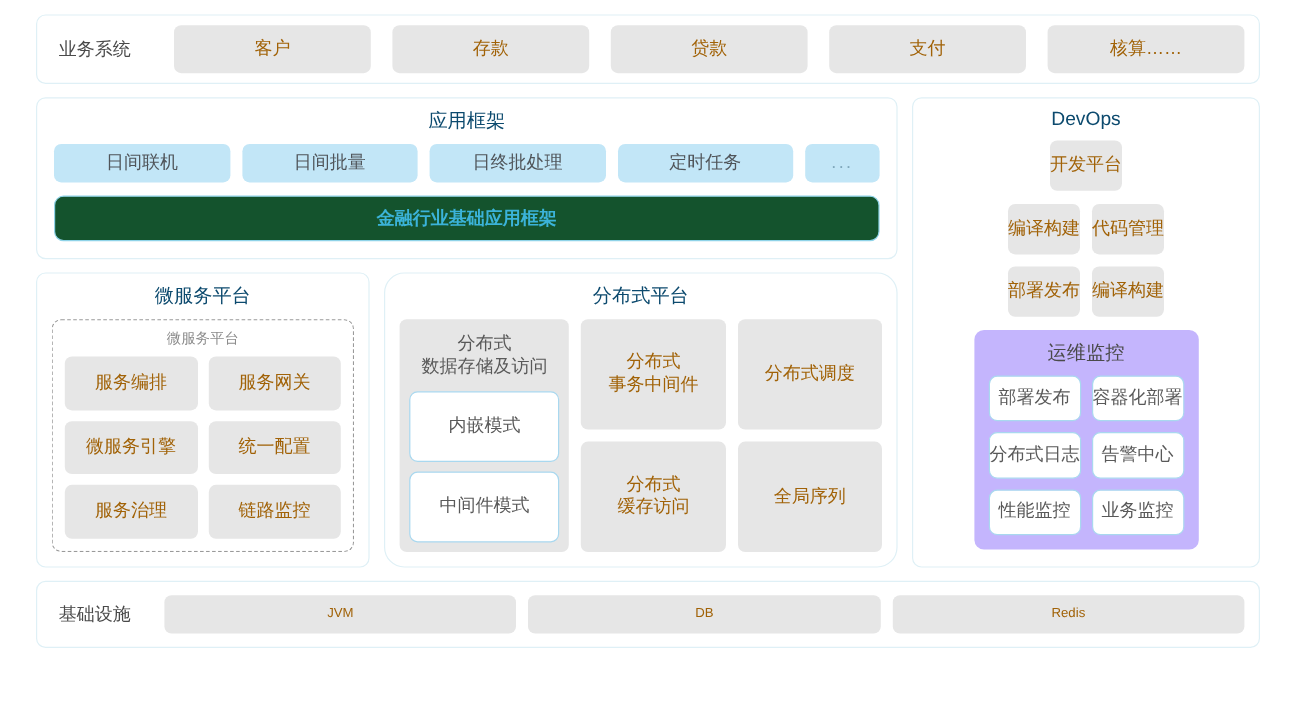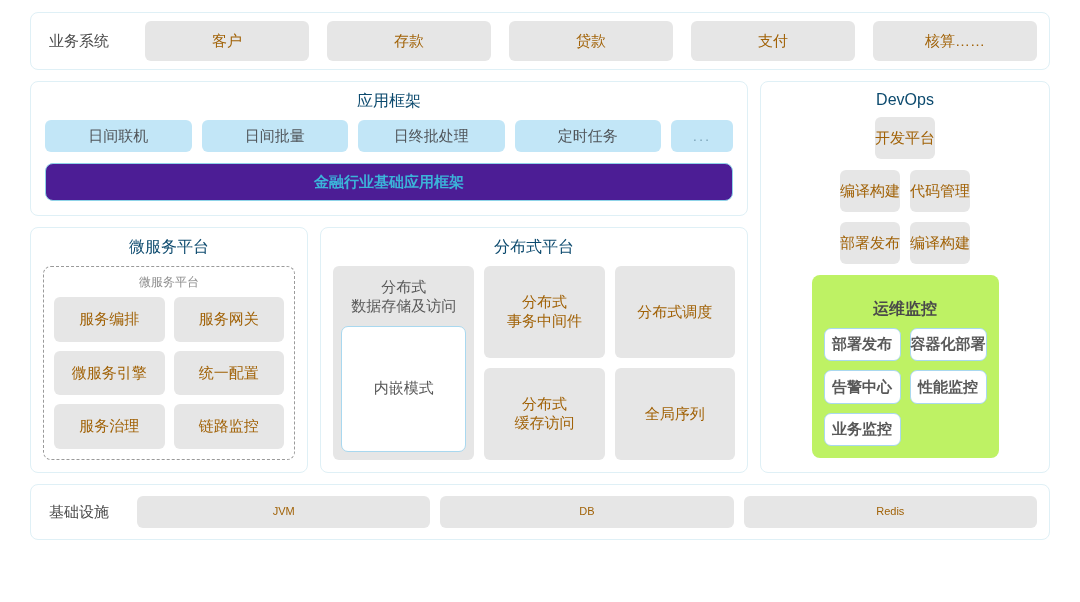--- a/index.html
+++ b/index.html
@@ -121,21 +121,21 @@
     margin-top: 11px;
     height: 36px;
     border: 1px solid #8fd3e8;
     border-radius: 8px;
     display: flex;
     align-items: center;
     justify-content: center;
     color: #3bb3d9;
     font-size: 15px;
     font-weight: bold;
-    background: #4c1d95;
+    background: #14532d;
   }
 
   
   .lower-mid {
     flex: 1 1 auto;
     display: flex;
     gap: 12px;
     min-height: 0;
   }
   .micro-card {
@@ -167,20 +167,21 @@
     gap: 9px;
     min-height: 0;
   }
   .micro-grid .chip { font-size: 15px; }
 
   .dist-card {
     flex: 1 1 auto;
     padding: 0 12px 12px 12px;
     display: flex;
     flex-direction: column;
+    border-radius: 17px;
   }
   .dist-body {
     flex: 1 1 auto;
     display: flex;
     gap: 10px;
     min-height: 0;
   }
   .dist-col1 {
     flex: 1 1 0;
     background: #e6e6e6;
@@ -230,27 +231,26 @@
     grid-template-columns: 1fr 1fr;
     gap: 10px;
     margin-bottom: 11px;
   }
   .devops-grid .chip {
     height: 42px;
     font-size: 15px;
   }
   .ops-panel {
     flex: 1 1 auto;
-    background: #bef264;
+    background: #c4b5fd;
     border-radius: 8px;
-    padding: 15px 12px 12px 12px;
-    display: flex;
-    flex-direction: column;
-    min-height: 0;
-    font-weight: bold;
+    padding: 0 12px 12px 12px;
+    display: flex;
+    flex-direction: column;
+    min-height: 0;
   }
   .ops-title {
     text-align: center;
     font-size: 16px;
     color: #4a4a4a;
     padding: 9px 0 8px 0;
   }
   .ops-grid {
     flex: 1 1 auto;
     display: grid;
@@ -339,20 +339,21 @@
         <div class="card dist-card">
           <div class="panel-title">分布式平台</div>
           <div class="dist-body">
 
             <div class="dist-col1">
               <div class="dist-col1-title">
                 <span>分布式</span><br>
                 <span>数据存储及访问</span>
               </div>
               <div class="chip chip-white">内嵌模式</div>
+              <div class="chip chip-white">中间件模式</div>
             </div>
 
             <div class="dist-rest">
               <div class="chip">
                 <span>
                   <span>分布式</span><br>
                   <span>事务中间件</span>
                 </span>
               </div>
               <div class="chip">分布式调度</div>
@@ -379,20 +380,21 @@
           <div class="chip">编译构建</div>
           <div class="chip">代码管理</div>
           <div class="chip">部署发布</div>
           <div class="chip">编译构建</div>
         </div>
         <div class="ops-panel">
           <div class="ops-title">运维监控</div>
           <div class="ops-grid">
             <div class="chip chip-white">部署发布</div>
             <div class="chip chip-white">容器化部署</div>
+            <div class="chip chip-white">分布式日志</div>
             <div class="chip chip-white">告警中心</div>
             <div class="chip chip-white">性能监控</div>
             <div class="chip chip-white">业务监控</div>
           </div>
         </div>
       </div>
     </div>
 
   </div>
 

